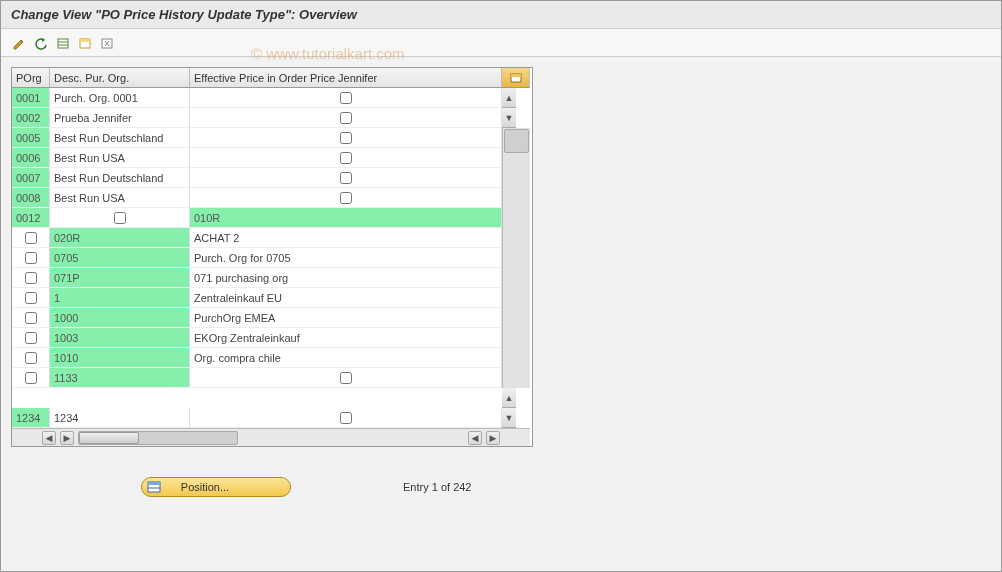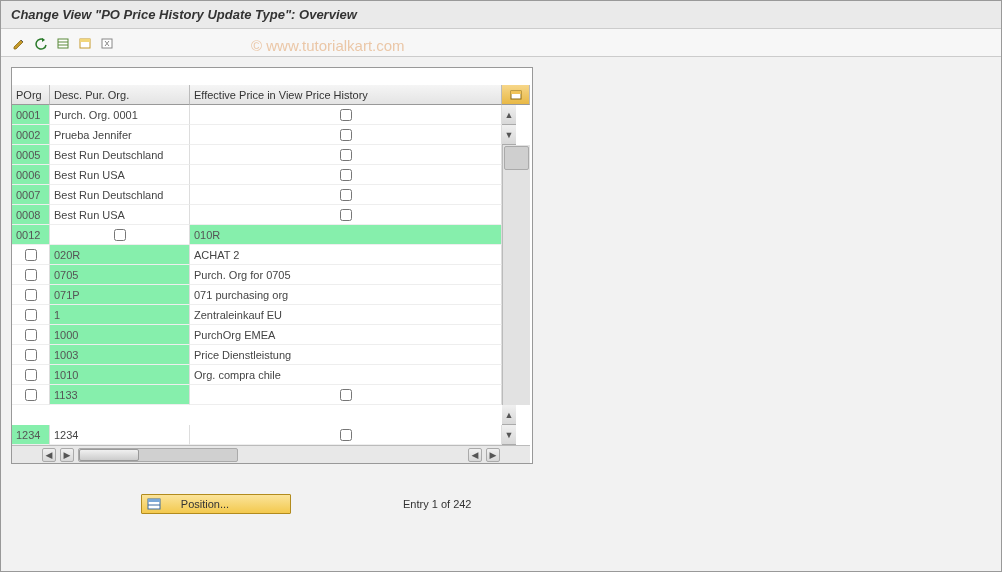--- a/index.html
+++ b/index.html
@@ -40,40 +40,39 @@
       background: transparent;
       cursor: pointer;
       display: flex;
       align-items: center;
       justify-content: center;
       border-radius: 2px;
     }
     .watermark {
       position: absolute;
       left: 250px;
-      top: 8px;
+      top: 16px;
       color: rgba(224,152,88,0.5);
       font-size: 15px;
       font-weight: normal;
       font-style: normal;
       pointer-events: none;
     }
     .content-area {
       padding: 10px;
     }
     .table-wrap {
       border: 1px solid #999;
       background: #fff;
       width: 522px;
       position: relative;
     }
     .table-grid {
       display: grid;
       grid-template-columns: 38px 140px 312px 14px 14px;
-      margin-top: 17px;
     }
     .th {
       background: linear-gradient(#f5f5f5,#e4e4e4);
       border-right: 1px solid #bbb;
       border-bottom: 1px solid #999;
       padding: 3px 4px;
       font-size: 11px;
       color: #333;
       white-space: nowrap;
       overflow: hidden;
@@ -161,21 +160,21 @@
     .footer-row {
       margin-top: 30px;
       display:flex;
       align-items:center;
       gap: 80px;
       padding-left: 130px;
     }
     .position-btn {
       background: linear-gradient(#fbe49a,#f3c94e);
       border:1px solid #b28b1e;
-      border-radius:1px;
+      border-radius:10px;
       padding: 3px 30px 3px 8px;
       font-size:11px;
       color:#333;
       cursor:pointer;
       display:flex;
       align-items:center;
       gap:6px;
       min-width:150px;
       justify-content:center;
       position:relative;
@@ -229,21 +228,21 @@
       </svg>
   </button>
   <span class="watermark">© www.tutorialkart.com</span>
 </div>
 
 <div class="content-area">
   <div class="table-wrap">
     <div class="table-grid" id="tgrid">
       <div class="th">POrg</div>
       <div class="th">Desc. Pur. Org.</div>
-      <div class="th">Effective Price in View Price History</div>
+      <div class="th">Effective Price in Order Price Jennifer</div>
       <div class="th th-config">
         <svg width="12" height="12">
             <rect x="1" y="2" width="10" height="8" fill="#fff" stroke="#8a6a14"></rect>
             <rect x="1" y="2" width="10" height="3" fill="#f0c45a"></rect>
           </svg>
       </div>
 
     <div class="td td-porg">0001</div>
         <div class="td">Purch. Org. 0001</div>
         <div class="td td-check">
@@ -306,21 +305,21 @@
         <div class="td">Zentraleinkauf EU</div>
         <div class="td td-check">
           <input type="checkbox" style="">
         </div>
         <div class="td td-porg">1000</div>
         <div class="td">PurchOrg EMEA</div>
         <div class="td td-check">
           <input type="checkbox" style="">
         </div>
         <div class="td td-porg">1003</div>
-        <div class="td">Price Dienstleistung</div>
+        <div class="td">EKOrg Zentraleinkauf</div>
         <div class="td td-check">
           <input type="checkbox" style="">
         </div>
         <div class="td td-porg">1010</div>
         <div class="td">Org. compra chile</div>
         <div class="td td-check">
           <input type="checkbox" style="">
         </div>
         <div class="td td-porg">1133</div>
         <div class="td td-check">

